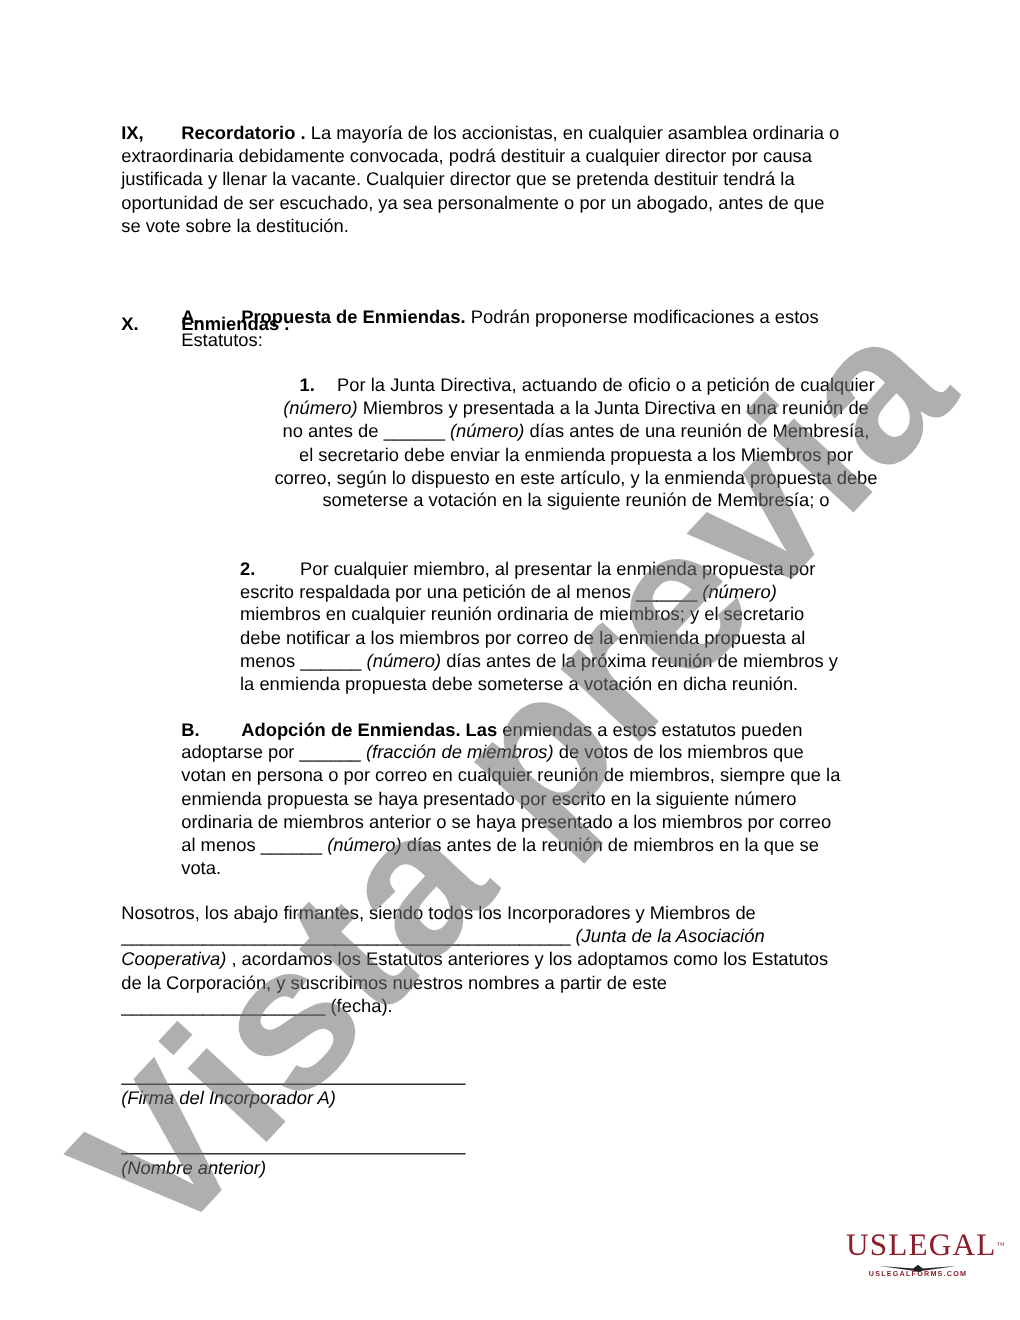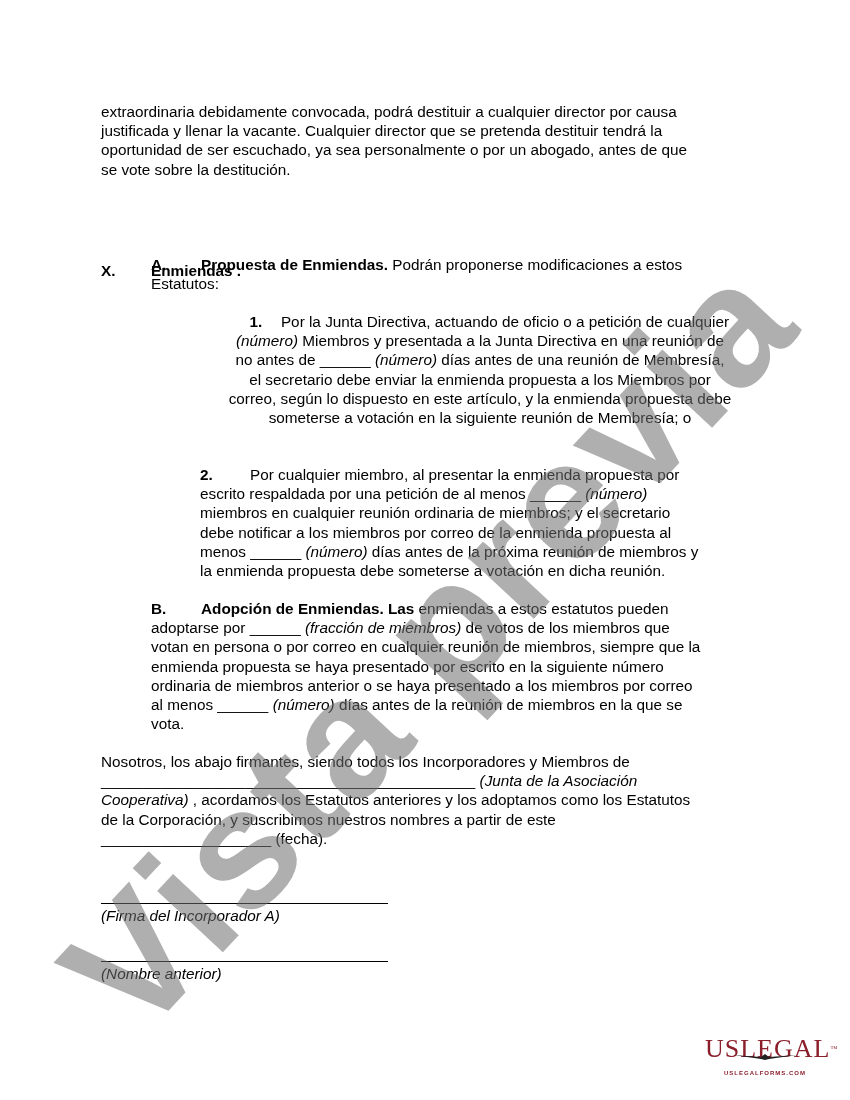--- a/index.html
+++ b/index.html
@@ -12,31 +12,32 @@
     .tab1 { display: inline-block; width: 50px; }
     .tab2 { display: inline-block; width: 50px; }
     .line { display: block; white-space: nowrap; }
     .sigline { position: absolute; left: 101px; width: 287px; border-top: 1px solid #000; height: 0; }
     .watermark { position: absolute; left: 0; top: 0; width: 850px; height: 1100px; pointer-events: none; }
     .wm-text { position: absolute; left: 40px; top: 520px; font-family: "Liberation Sans", sans-serif;
                font-weight: bold; font-size: 170px; color: rgba(110,110,110,0.55);
                transform: rotate(-47deg); transform-origin: left center; white-space: nowrap;
                letter-spacing: 2px; }
     .logo { position: absolute; left: 705px; top: 1025px; width: 120px; height: 45px; text-align: center; }
-    .logo-main { font-family: "Liberation Serif", serif; font-size: 26px; color: #8b1e2b; letter-spacing: 1px; line-height: 26px; margin-top: 11px; }
+    .logo-main { font-family: "Liberation Serif", serif; font-size: 26px; color: #8b1e2b; letter-spacing: 1px; line-height: 26px; }
     .logo-tm { font-size: 7px; vertical-align: top; color: #8b1e2b; }
     .logo-sub { font-size: 6px; color: #8b1e2b; letter-spacing: 1px; font-weight: bold; margin-top: 8px; }
     .logo-wing { position: absolute; left: 28px; top: 29px; width: 64px; height: 6px; }
   </style>
 </head>
 <body>
 
 <div class="page">
 
   <div class="p" style="left:101px; top:102px; width:660px;">
+    <span class="line"><span class="b tab1">IX,</span><span class="b">Recordatorio .</span><span> La mayoría de los accionistas, en cualquier asamblea ordinaria o</span></span>
     <span class="line">extraordinaria debidamente convocada, podrá destituir a cualquier director por causa</span>
     <span class="line">justificada y llenar la vacante. Cualquier director que se pretenda destituir tendrá la</span>
     <span class="line">oportunidad de ser escuchado, ya sea personalmente o por un abogado, antes de que</span>
     <span class="line">se vote sobre la destitución.</span>
   </div>
 
   <div class="p b" style="left:101px; top:217px;margin-top:44px;">
     <span class="tab1">X.</span><span>Enmiendas .</span>
   </div>
 

